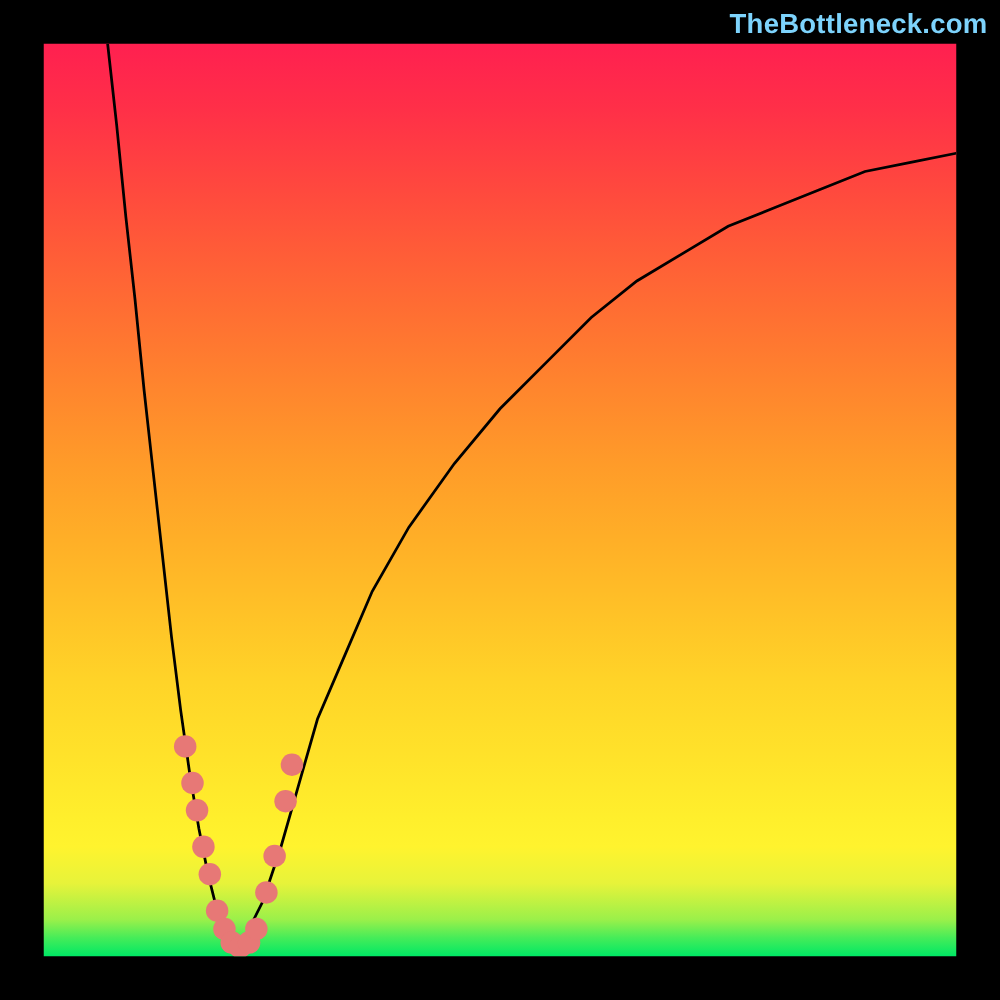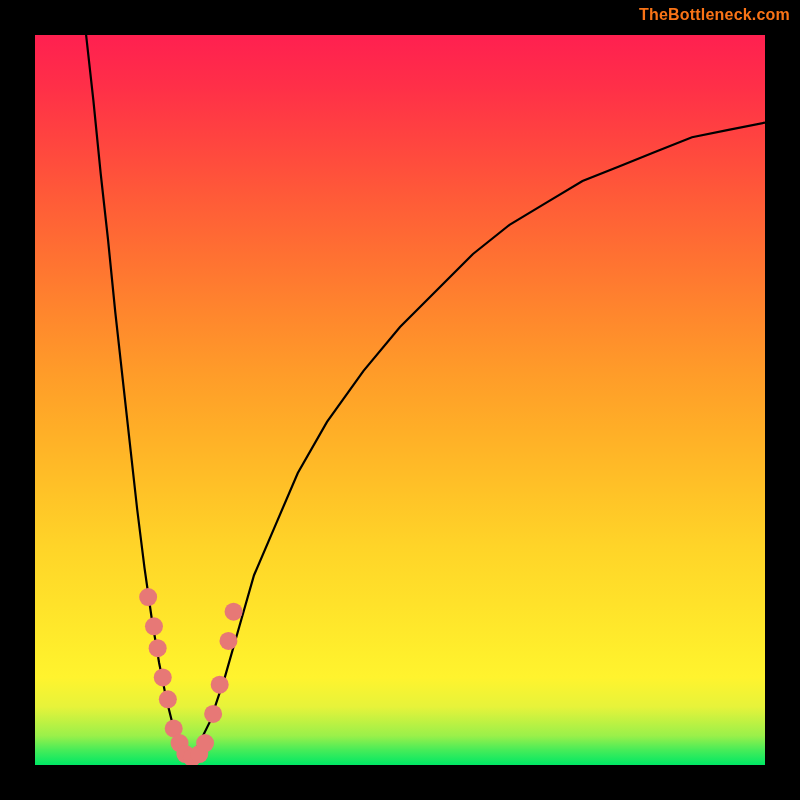--- a/index.html
+++ b/index.html
@@ -49,23 +49,23 @@
     left: 0;
     top: 0;
     width: 730px;
     height: 730px;
   }
   .watermark {
     position: absolute;
     top: 6px;
     right: 10px;
     font-family: Arial, Helvetica, sans-serif;
-    font-size: 16px;
+    font-size: 22px;
     font-weight: 600;
-    color: #f97316;
+    color: #7dd3fc;
     letter-spacing: 0.2px;
     user-select: none;
   }
 </style>
 </head>
 <body>
 
 <div class="frame">
   <div class="plot">
     <svg viewBox="0 0 730 730">

